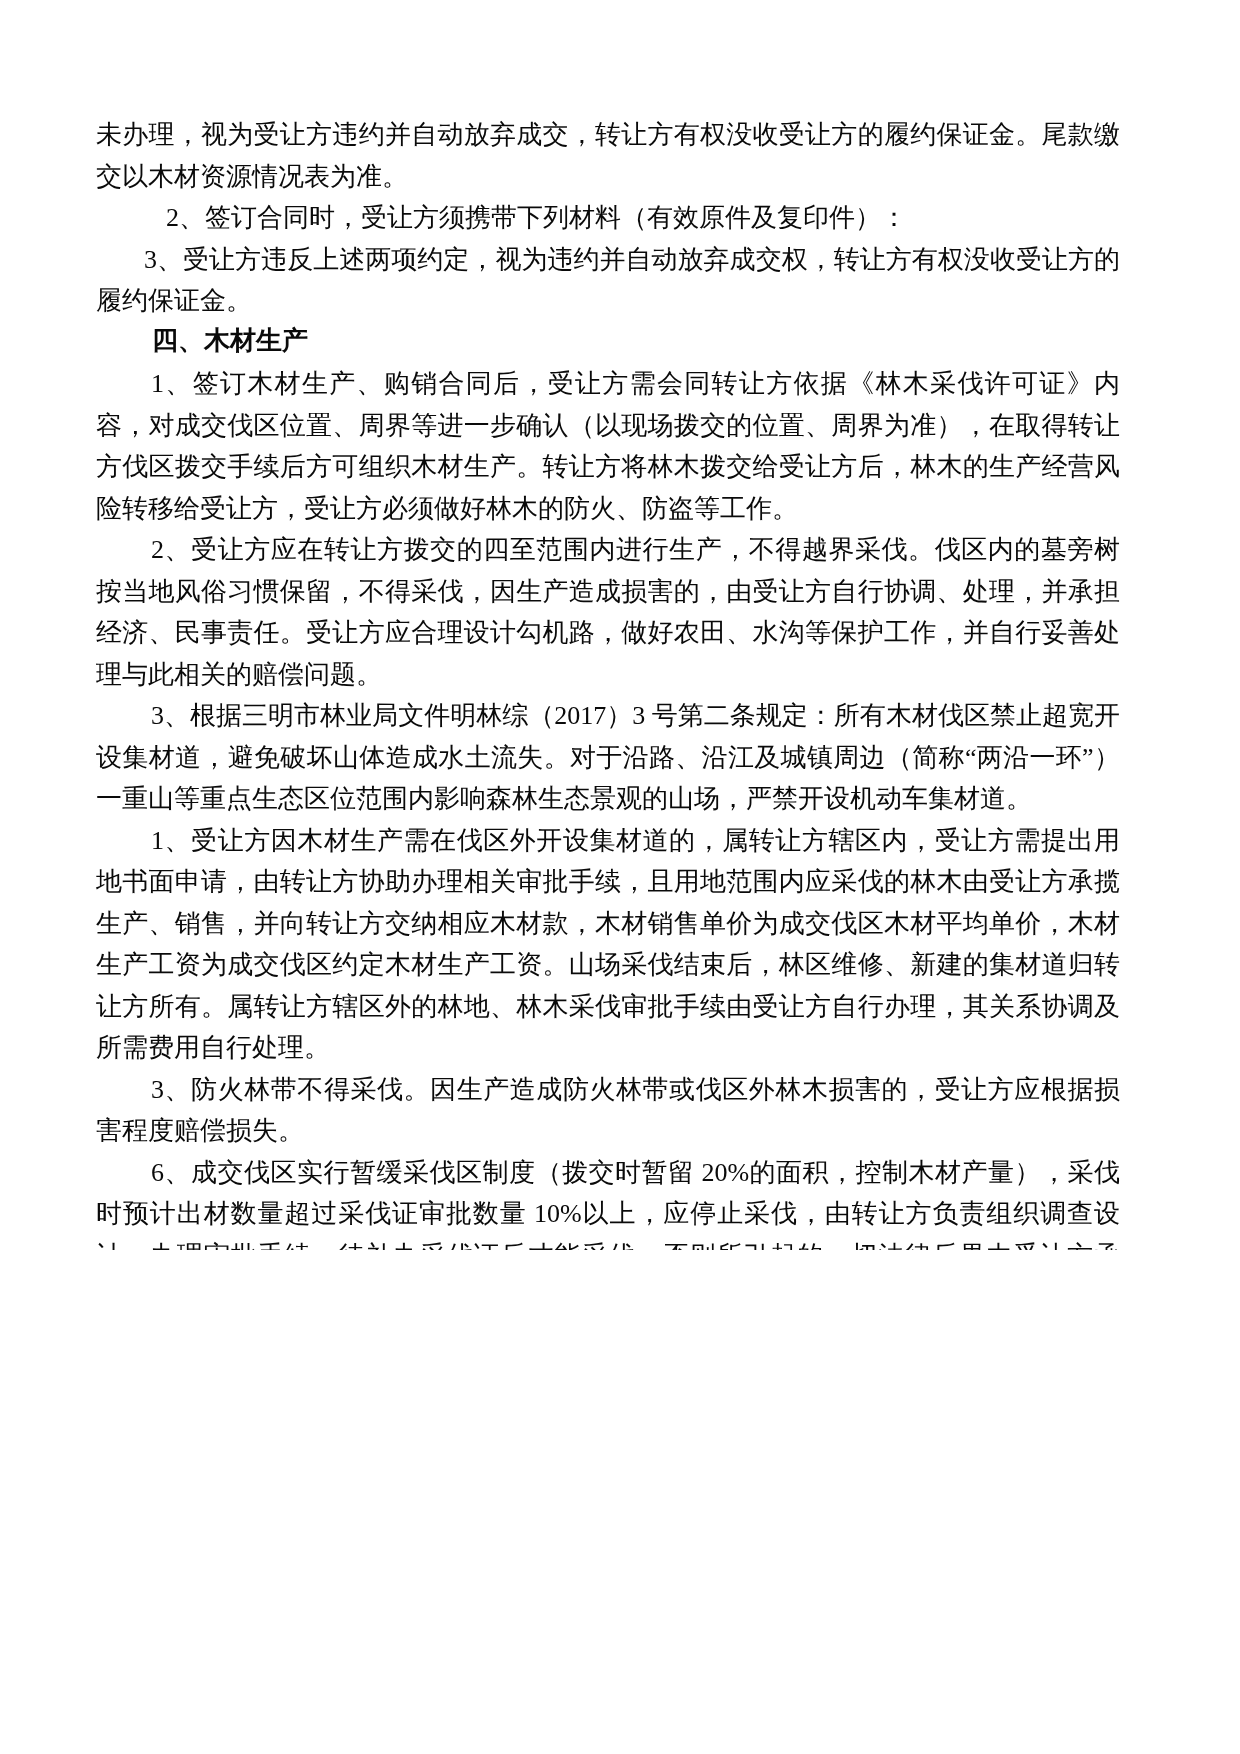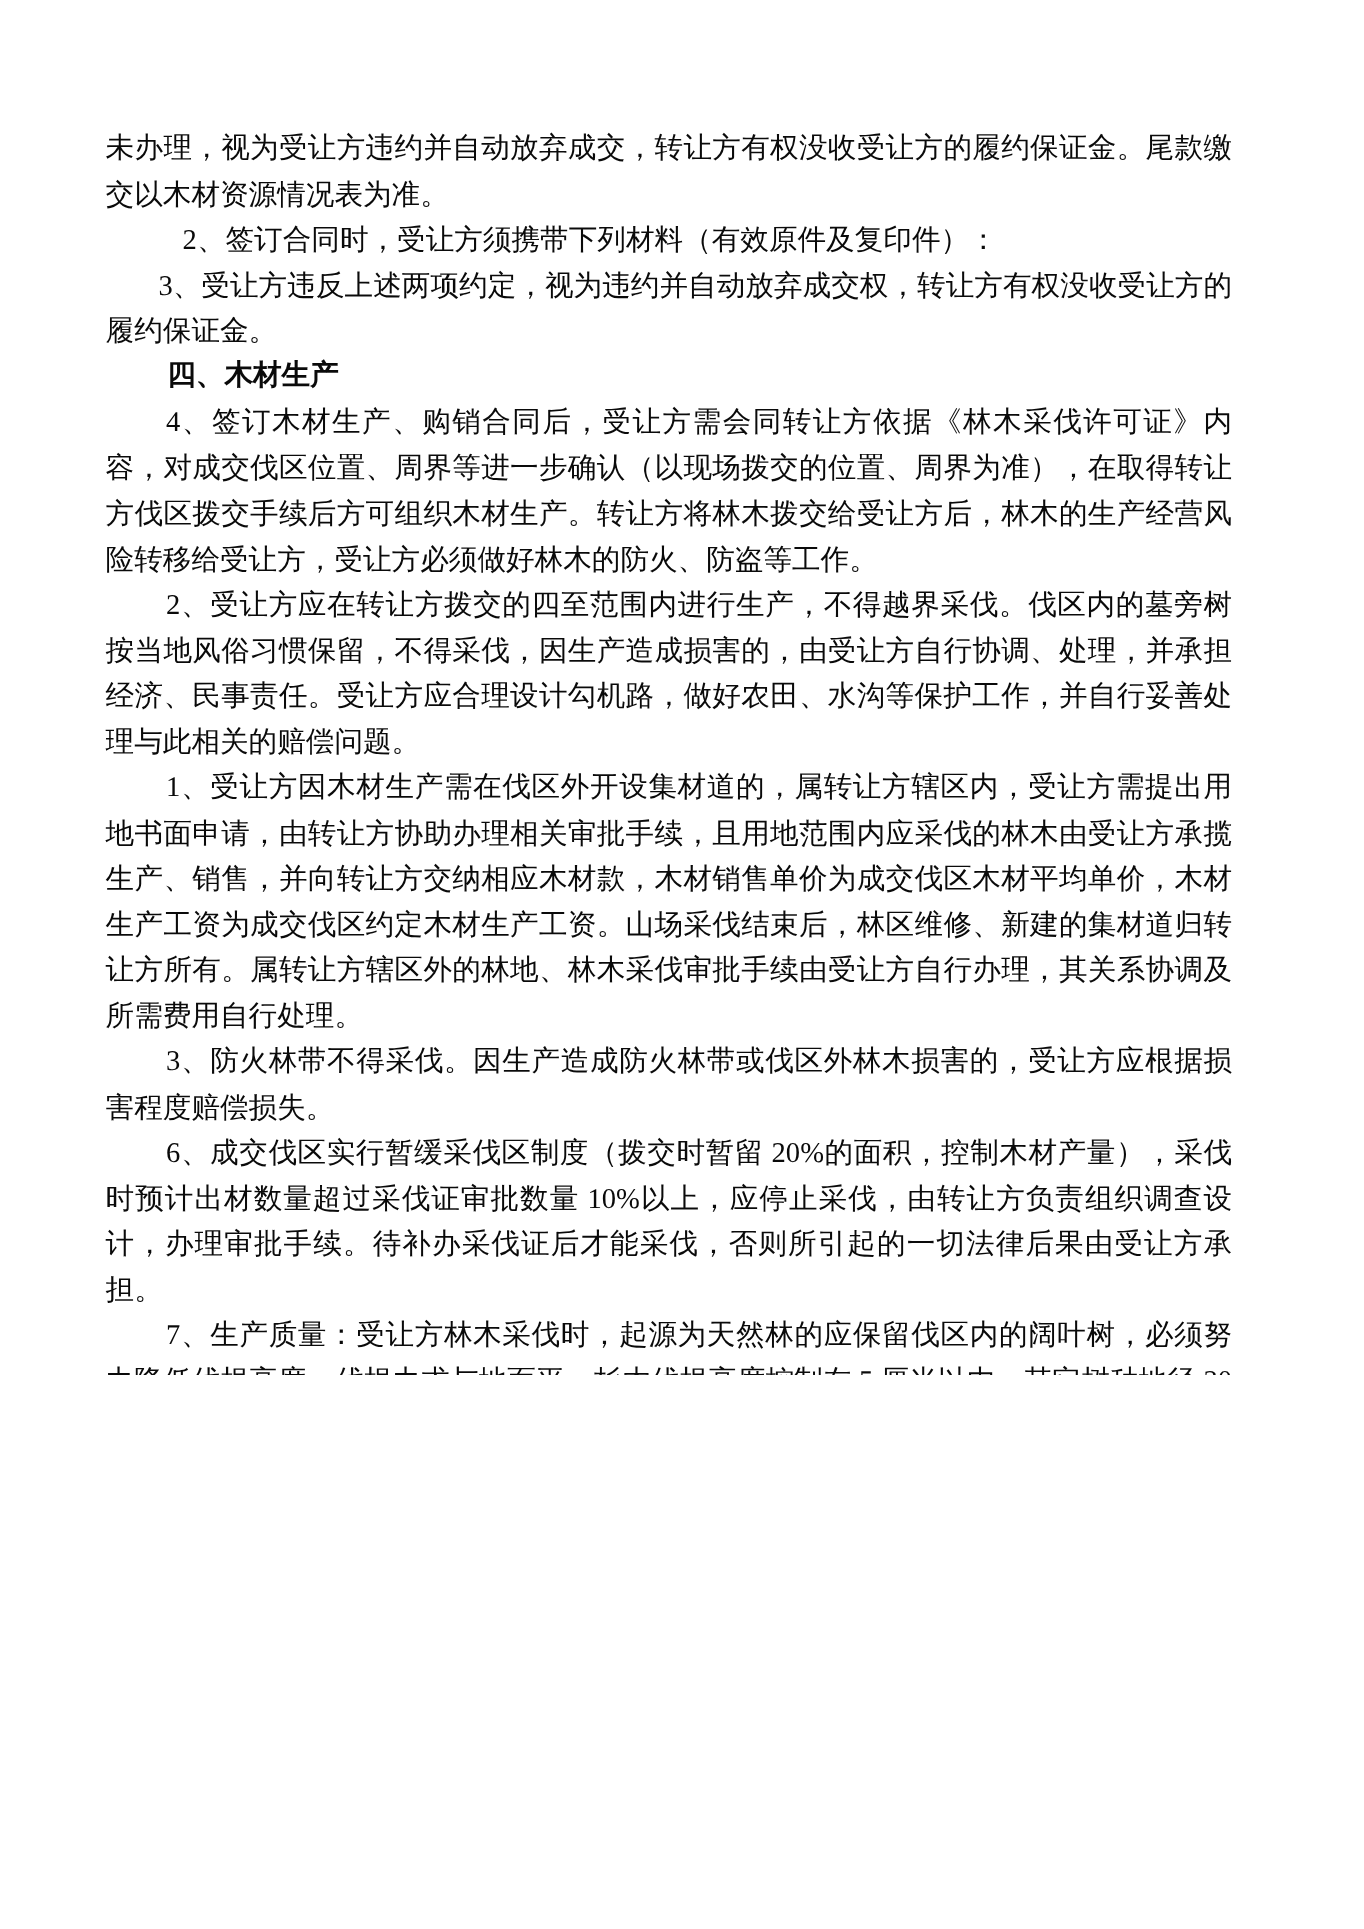--- a/index.html
+++ b/index.html
@@ -47,20 +47,21 @@
   }
 </style>
 </head>
 <body>
 
 <div class="page">
   <p class="ind-cont">未办理，视为受让方违约并自动放弃成交，转让方有权没收受让方的履约保证金。尾款缴交以木材资源情况表为准。</p>
   <p class="ind-num2">2、签订合同时，受让方须携带下列材料（有效原件及复印件）：</p>
   <p class="ind-num3">3、受让方违反上述两项约定，视为违约并自动放弃成交权，转让方有权没收受让方的履约保证金。</p>
   <p class="ind-head">四、木材生产</p>
-  <p class="ind-std">4、签订木材生产、购销合同后，受让方需会同转让方依据《林木采伐许可证》内容，对成交伐区位置、周界等进一步确认（以现场拨交的位置、周界为准），在取得转让方伐区拨交手续后方可组织木材生产。转让方将林木拨交给受让方后，林木的生产经营风险转移给受让方，受让方必须做好林木的防火、防盗等工作。</p>
+  <p class="ind-std">1、签订木材生产、购销合同后，受让方需会同转让方依据《林木采伐许可证》内容，对成交伐区位置、周界等进一步确认（以现场拨交的位置、周界为准），在取得转让方伐区拨交手续后方可组织木材生产。转让方将林木拨交给受让方后，林木的生产经营风险转移给受让方，受让方必须做好林木的防火、防盗等工作。</p>
   <p class="ind-std">2、受让方应在转让方拨交的四至范围内进行生产，不得越界采伐。伐区内的墓旁树按当地风俗习惯保留，不得采伐，因生产造成损害的，由受让方自行协调、处理，并承担经济、民事责任。受让方应合理设计勾机路，做好农田、水沟等保护工作，并自行妥善处理与此相关的赔偿问题。</p>
+  <p class="ind-std">3、根据三明市林业局文件明林综（2017）3 号第二条规定：所有木材伐区禁止超宽开设集材道，避免破坏山体造成水土流失。对于沿路、沿江及城镇周边（简称“两沿一环”）一重山等重点生态区位范围内影响森林生态景观的山场，严禁开设机动车集材道。</p>
   <p class="ind-std">1、受让方因木材生产需在伐区外开设集材道的，属转让方辖区内，受让方需提出用地书面申请，由转让方协助办理相关审批手续，且用地范围内应采伐的林木由受让方承揽生产、销售，并向转让方交纳相应木材款，木材销售单价为成交伐区木材平均单价，木材生产工资为成交伐区约定木材生产工资。山场采伐结束后，林区维修、新建的集材道归转让方所有。属转让方辖区外的林地、林木采伐审批手续由受让方自行办理，其关系协调及所需费用自行处理。</p>
   <p class="ind-std">3、防火林带不得采伐。因生产造成防火林带或伐区外林木损害的，受让方应根据损害程度赔偿损失。</p>
   <p class="ind-std">6、成交伐区实行暂缓采伐区制度（拨交时暂留 20%的面积，控制木材产量），采伐时预计出材数量超过采伐证审批数量 10%以上，应停止采伐，由转让方负责组织调查设计，办理审批手续。待补办采伐证后才能采伐，否则所引起的一切法律后果由受让方承担。</p>
   <p class="ind-std">7、生产质量：受让方林木采伐时，起源为天然林的应保留伐区内的阔叶树，必须努力降低伐根高度，伐根力求与地面平，杉木伐根高度控制在 5 厘米以内；其它树种地径 30 厘米以下伐</p>
   <div class="footer">- 2 -</div>
 </div>
 
 </body></html>

